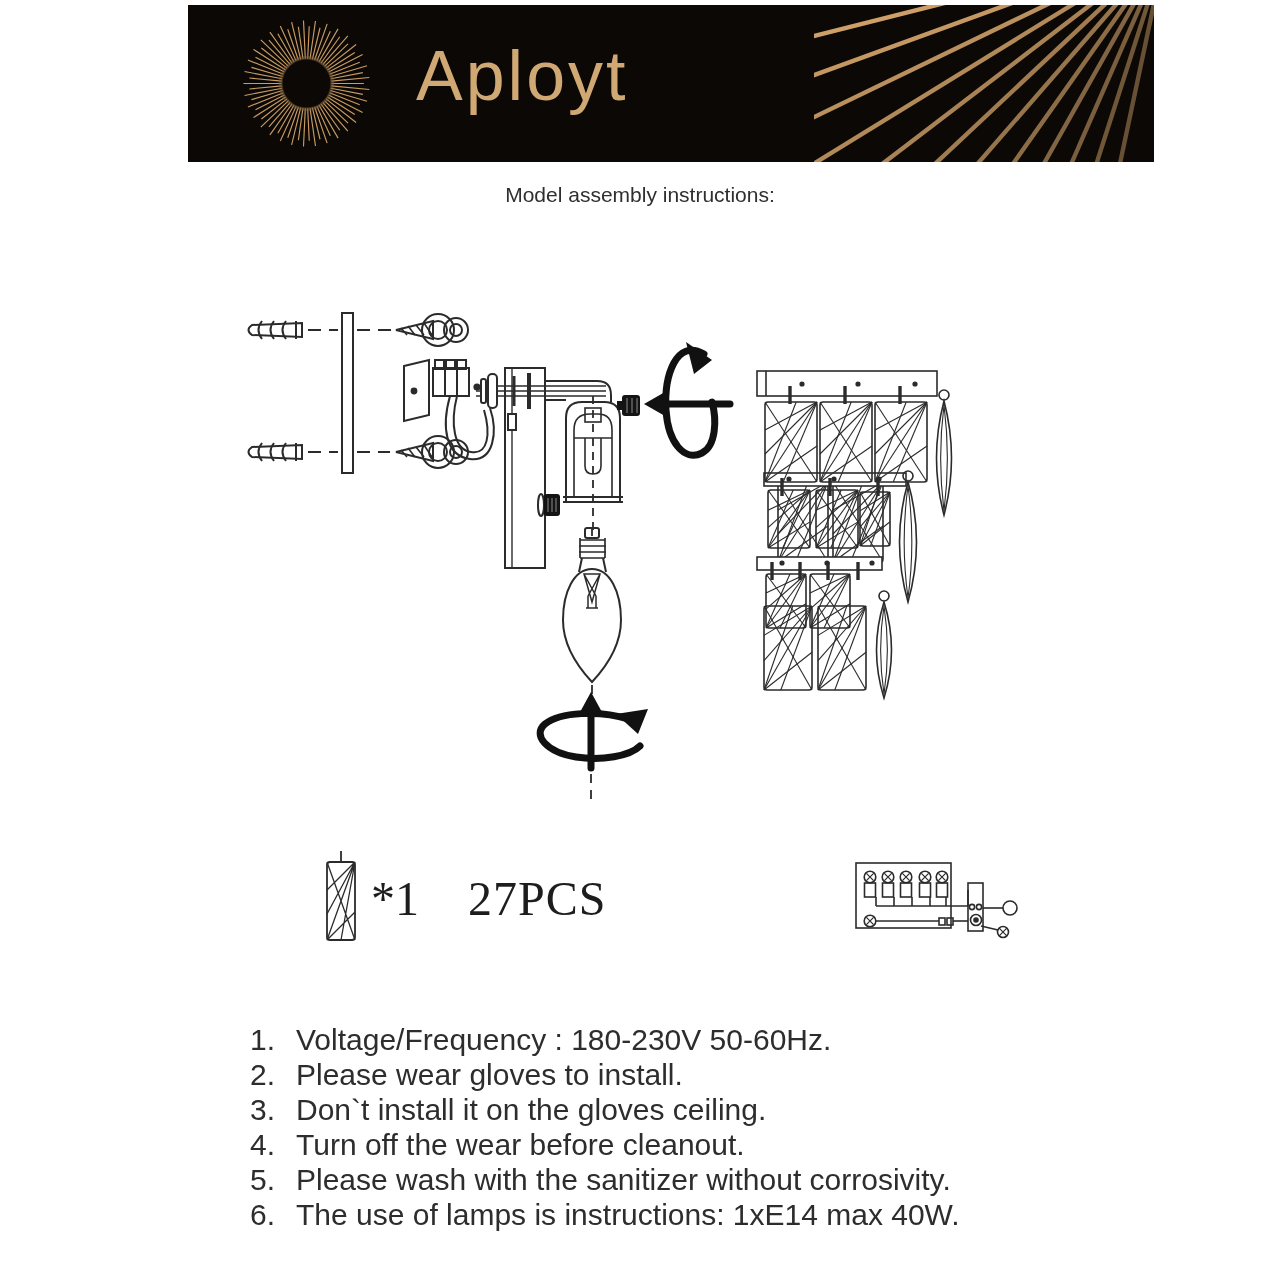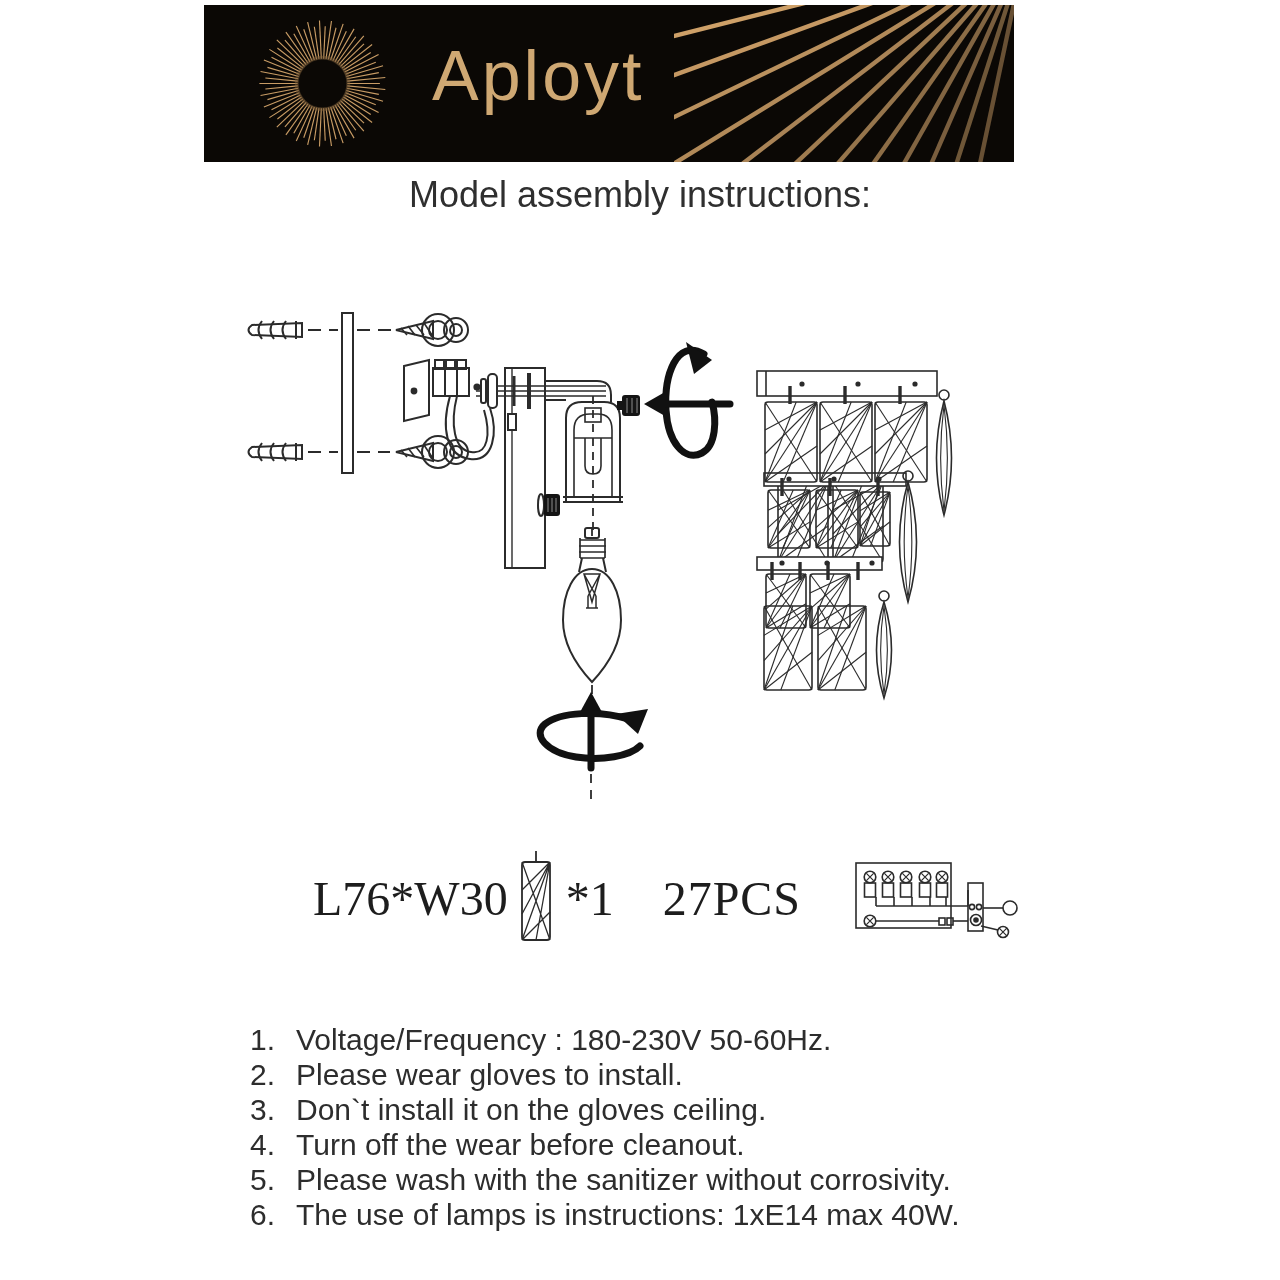--- a/index.html
+++ b/index.html
@@ -7,34 +7,34 @@
     --ink:#2e2e2e; --line:#2b2b2b;
   }
   *{margin:0;padding:0;box-sizing:border-box;}
   html,body{width:1280px;height:1280px;}
   body{
     position:relative;background:#ffffff;overflow:hidden;
     font-family:"Liberation Sans",sans-serif;color:var(--ink);
   }
   
   .banner{
-    position:absolute;left:204px;top:5px;width:810px;height:157px;
+    position:absolute;left:188px;top:5px;width:966px;height:157px;
     background:var(--banner);overflow:hidden;
   }
   .banner svg{position:absolute;display:block;}
   #logo-burst{left:42px;top:2px;}
   #corner-rays{right:0;top:0;}
   .brand{
     position:absolute;left:228px;top:36px;
     font-size:70px;font-weight:200;letter-spacing:3px;
     color:var(--gold-soft);line-height:1;
   }
   
   .heading{position:absolute;left:0;top:176px;width:100%;text-align:center;}
-  .heading .h1{font-size:36px;color:#2f2f2f;line-height:37px;}
+  .heading .h1{font-size:21px;color:#2f2f2f;line-height:37px;}
   .heading .h2{font-size:31px;color:#2f2f2f;line-height:37px;}
   
   #main-drawing{position:absolute;left:0;top:290px;width:1280px;height:520px;}
   
   .parts-row{
     position:absolute;left:313px;top:850px;height:96px;
     display:flex;align-items:center;
     font-family:"Liberation Serif",serif;font-size:48px;color:#1d1d1d;
   }
   .parts-row .crystal-ic{margin:0 6px;}
@@ -383,21 +383,20 @@
       </g>
     <rect x="757" y="81" width="180" height="25"></rect>
     <path d="M766,81 V106"></path>
     <circle cx="802" cy="94" r="1.8" fill="#2b2b2b"></circle>
     <circle cx="858" cy="94" r="1.8" fill="#2b2b2b"></circle>
     <circle cx="915" cy="94" r="1.8" fill="#2b2b2b"></circle>
   </g>
 </svg>
 
 <div class="parts-row">
-  <span>L76*W30</span>
   <svg class="crystal-ic" width="44" height="96" viewBox="0 0 44 96" fill="none" stroke="#2b2b2b" stroke-width="1.8">
     <path d="M22,1 V12"></path>
     <rect x="8" y="12" width="28" height="78" rx="3"></rect>
     <path d="M8,12 L36,90 M36,12 L8,90 M36,12 L8,40 M36,12 L8,64 M36,12 L22,90 M8,90 L36,62" stroke-width="1.3"></path>
   </svg>
   <span class="qty">*1</span>
   <span class="pcs">27PCS</span>
 </div>
 
 <svg id="wiring" width="185" height="100" viewBox="0 0 185 100" fill="none" stroke="#2b2b2b" stroke-width="1.6">

